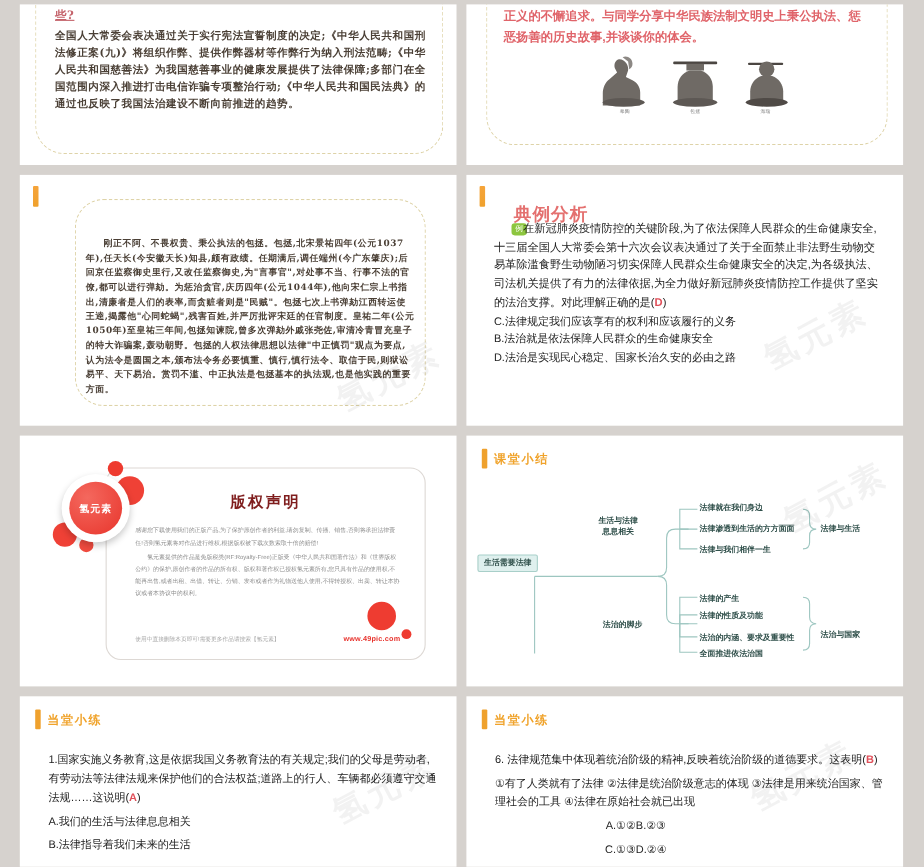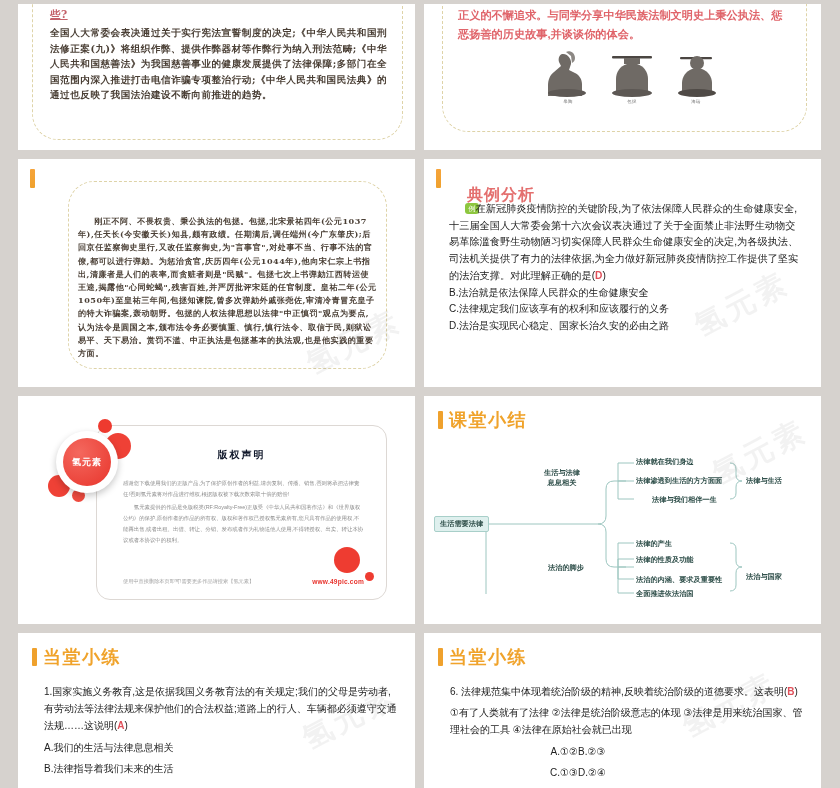--- a/index.html
+++ b/index.html
@@ -64,21 +64,21 @@
              font-size:7px;width:14px;height:11px;border-radius:3px;text-align:center;line-height:11px;}
   .s4 .body{position:absolute;left:25px;top:42px;right:16px;font-size:10.2px;line-height:1.64;color:#222;}
   .s4 .body p{margin:0;}
   .s4 .stem{text-indent:2.6em;}
   .ans{color:#e0505a;font-weight:700;}
   .opt{font-size:10px;line-height:1.66;}
   
   .cp-card{position:absolute;left:78px;top:29px;right:28px;bottom:24px;
            border:1px solid #ddd8d4;border-radius:14px;background:#fff;}
   .cp-title{position:absolute;left:0;right:0;top:22px;text-align:center;
-            font-size:10px;color:#0f172a;font-weight:700;letter-spacing:2px;
+            font-size:14px;color:#7f1d1d;font-weight:700;letter-spacing:2px;
             font-family:"DejaVu Sans","Liberation Sans",sans-serif;}
   .cp-p{position:absolute;left:26px;right:22px;color:#8d8d8d;font-size:5.4px;line-height:2.05;}
   .cp-p1{top:52px;}
   .cp-p2{top:76px;text-indent:2em;}
   .cp-foot{position:absolute;left:26px;right:22px;bottom:14px;display:flex;
            justify-content:space-between;align-items:flex-end;}
   .cp-foot .lf{color:#a5a5a5;font-size:5.2px;}
   .cp-foot .rt{color:#e8342e;font-size:6.6px;font-weight:700;letter-spacing:.2px;}
   .logo-wrap{position:absolute;left:22px;top:13px;width:120px;height:110px;}
   .logo-ring{position:absolute;left:16px;top:22px;width:62px;height:62px;border-radius:50%;
@@ -90,21 +90,21 @@
   .dot{position:absolute;border-radius:50%;background:#ee3a2f;}
   .d1{left:58px;top:10px;width:14px;height:14px;}
   .d2{left:65px;top:24px;width:26px;height:26px;background:#ef4136;}
   .d3{left:8px;top:66px;width:22px;height:22px;background:#ef4136;}
   .d4{left:32px;top:80px;width:13px;height:13px;background:#f04b3f;}
   .d5{right:26px;bottom:26px;width:26px;height:26px;background:#ee3c31;position:absolute;border-radius:50%;}
   .d6{right:12px;bottom:18px;width:9px;height:9px;background:#ee3c31;position:absolute;border-radius:50%;}
   
   .sechead{position:absolute;left:14px;top:12px;display:flex;align-items:center;gap:6px;}
   .sechead .bar{width:5px;height:18px;background:#efa12d;border-radius:1px;}
-  .sechead .tx{color:#f0a32b;font-weight:700;font-size:18px;letter-spacing:1.5px;}
+  .sechead .tx{color:#f0a32b;font-weight:700;font-size:11px;letter-spacing:1.5px;}
   .mm{position:absolute;left:0;top:36px;width:397px;height:180px;}
   .mmlabel{position:absolute;font-size:7.2px;color:#2f4f4a;font-weight:700;
            font-family:"DejaVu Sans","Liberation Sans",sans-serif;white-space:nowrap;}
   .mmroot{background:#dff0ee;border:1px solid #a8cfc9;border-radius:2px;padding:2px 5px;}
   
   .ex-body{position:absolute;left:22px;top:46px;right:14px;font-size:10px;line-height:1.72;color:#222;}
   .ex-body p{margin:4px;}
   .ex-stem{text-indent:0;}
   .optrow{display:flex;text-align:right;}
   .optrow span:first-child{width:128px;display:inline-block;}
@@ -173,22 +173,22 @@
     </div>
     <div class="wm" style="right:10px;bottom:24px;">氢元素</div>
   </div>
 
   <div class="slide s4">
     <div class="tabmark"></div>
     <div class="h">典例分析</div>
     <div class="badge">例</div>
     <div class="body">
       <p class="stem"><span>在新冠肺炎疫情防控的关键阶段,为了依法保障人民群众的生命健康安全,十三届全国人大常委会第十六次会议表决通过了关于全面禁止非法野生动物交易革除滥食野生动物陋习切实保障人民群众生命健康安全的决定,为各级执法、司法机关提供了有力的法律依据,为全力做好新冠肺炎疫情防控工作提供了坚实的法治支撑。对此理解正确的是(</span><span class="ans">D</span><span>)</span></p>
+      <p class="opt">C.法律规定我们应该享有的权利和应该履行的义务</p>
       <p class="opt">B.法治就是依法保障人民群众的生命健康安全</p>
-      <p class="opt">C.法律规定我们应该享有的权利和应该履行的义务</p>
       <p class="opt">D.法治是实现民心稳定、国家长治久安的必由之路</p>
     </div>
     <div class="wm" style="right:28px;bottom:62px;">氢元素</div>
   </div>
 
   <div class="slide s5">
     <div class="cp-card">
       <div class="cp-title">版权声明</div>
       <div class="cp-p cp-p1">感谢您下载使用我们的正版产品,为了保护原创作者的利益,请勿复制、传播、销售,否则将承担法律责任!否则氢元素将对作品进行维权,根据版权被下载次数索取十倍的赔偿!</div>
       <div class="cp-p cp-p2">氢元素提供的作品是免版税类(RF:Royalty-Free)正版受《中华人民共和国著作法》和《世界版权公约》的保护,原创作者的作品的所有权、版权和著作权已授权氢元素所有,您只具有作品的使用权,不能再出售,或者出租、出借、转让、分销、发布或者作为礼物送他人使用,不得转授权、出卖、转让本协议或者本协议中的权利。</div>
@@ -226,29 +226,29 @@
           <path d="M194 49 v18 h16"></path>
           <path d="M194 135 h16"></path>
           <path d="M194 135 v-24 h16"></path>
           <path d="M194 135 v-8 h16"></path>
           <path d="M194 135 v12 h16"></path>
           <path d="M194 135 v26 h16"></path>
           <path d="M306 31 q6 0 6 6 v6 q0 6 6 6 q-6 0 -6 6 v6 q0 6 -6 6"></path>
           <path d="M306 111 q6 0 6 6 v12 q0 6 6 6 q-6 0 -6 6 v12 q0 6 -6 6"></path>
         </g>
       </svg>
-      <div class="mmlabel mmroot" style="left:10px;top:84px;text-align:center;">生活需要法律</div>
+      <div class="mmlabel mmroot" style="left:10px;top:72px;text-align:center;">生活需要法律</div>
 
       <div class="mmlabel" style="left:120px;top:36px;text-align:center;">
         <div>生活与法律</div>
         <div>息息相关</div>
       </div>
       <div class="mmlabel" style="left:212px;top:25px;">法律就在我们身边</div>
       <div class="mmlabel" style="left:212px;top:44px;">法律渗透到生活的方方面面</div>
-      <div class="mmlabel" style="left:228px;top:63px;text-align:right;">法律与我们相伴一生</div>
+      <div class="mmlabel" style="left:212px;top:63px;text-align:right;">法律与我们相伴一生</div>
       <div class="mmlabel" style="left:322px;top:44px;">法律与生活</div>
 
       <div class="mmlabel" style="left:124px;top:131px;">法治的脚步</div>
       <div class="mmlabel" style="left:212px;top:107px;">法律的产生</div>
       <div class="mmlabel" style="left:212px;top:123px;">法律的性质及功能</div>
       <div class="mmlabel" style="left:212px;top:143px;">法治的内涵、要求及重要性</div>
       <div class="mmlabel" style="left:212px;top:157px;">全面推进依法治国</div>
       <div class="mmlabel" style="left:322px;top:140px;">法治与国家</div>
     </div>
     <div class="wm" style="right:10px;top:36px;">氢元素</div>

